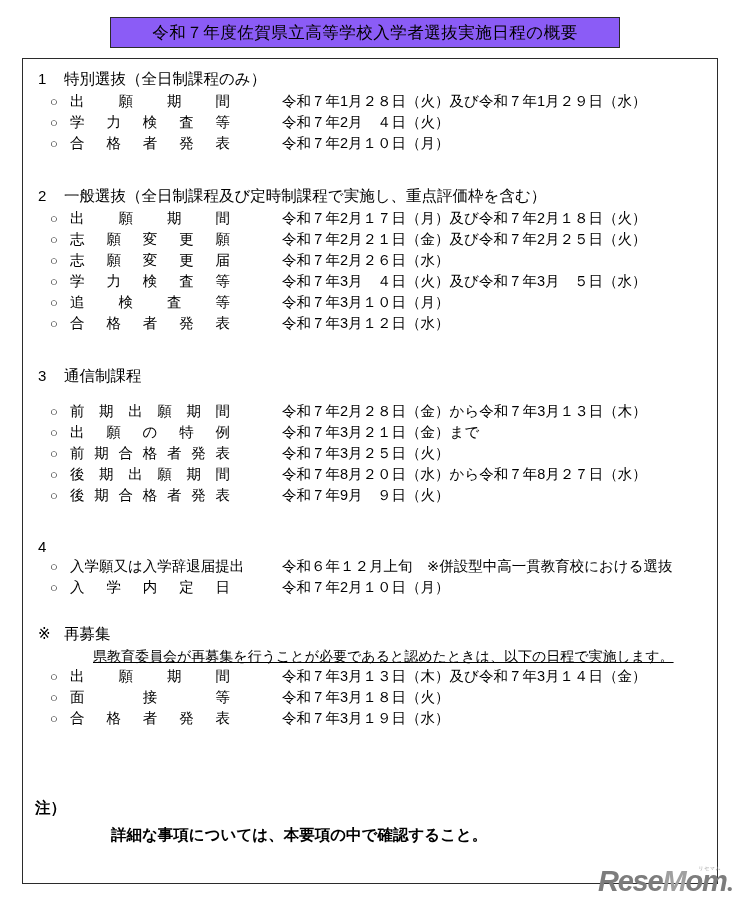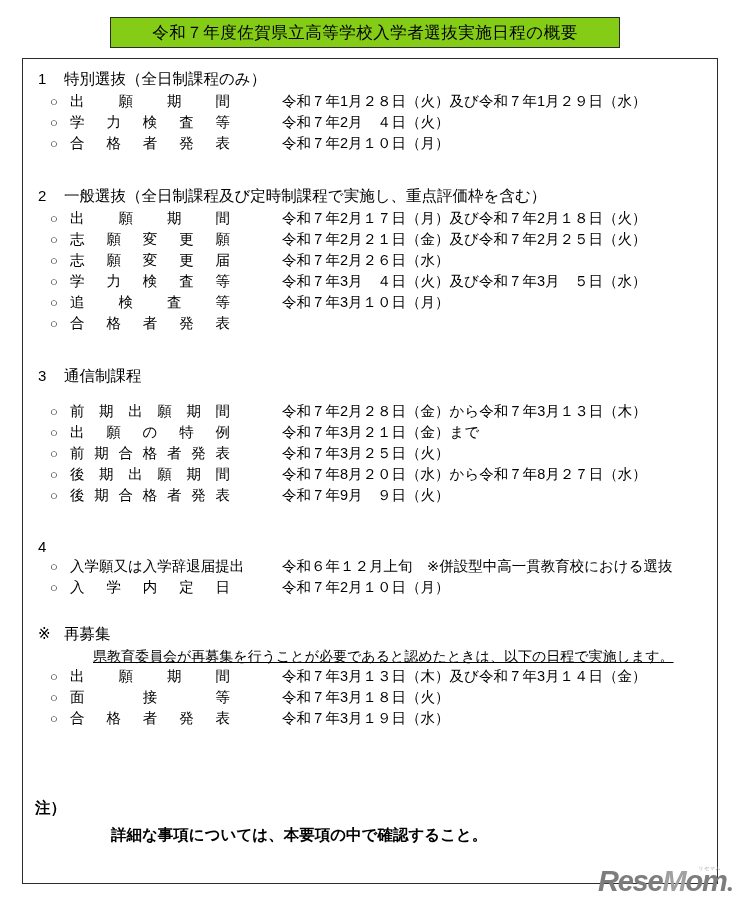--- a/index.html
+++ b/index.html
@@ -21,21 +21,21 @@
     position: absolute;
     left: 110px;
     top: 17px;
     width: 510px;
     height: 31px;
     border: 1.5px solid #2b2b2b;
     box-sizing: border-box;
     display: flex;
     align-items: center;
     justify-content: center;
-    background: #84cc16;
+    background: #8b5cf6;
   }
   .title-text {
     font-size: 16.5px;
     letter-spacing: 0.5px;
     white-space: nowrap;
     font-family: "Liberation Sans", "DejaVu Sans", sans-serif;
     font-weight: 400;
   }
 
   
@@ -292,20 +292,21 @@
       </div>
       <div class="row">
         <span class="row-bullet">○</span>
         <span class="row-label">
           <span>合</span>
             <span>格</span>
             <span>者</span>
             <span>発</span>
             <span>表</span>
         </span>
+        <span class="row-value">令和７年3月１２日（水）</span>
       </div>
     </div>
 
     <div class="gap-lg"></div>
 
     <div class="section">
       <div class="section-head">
         <span class="section-num">3</span>
         <span class="section-title">通信制課程</span>
       </div>

